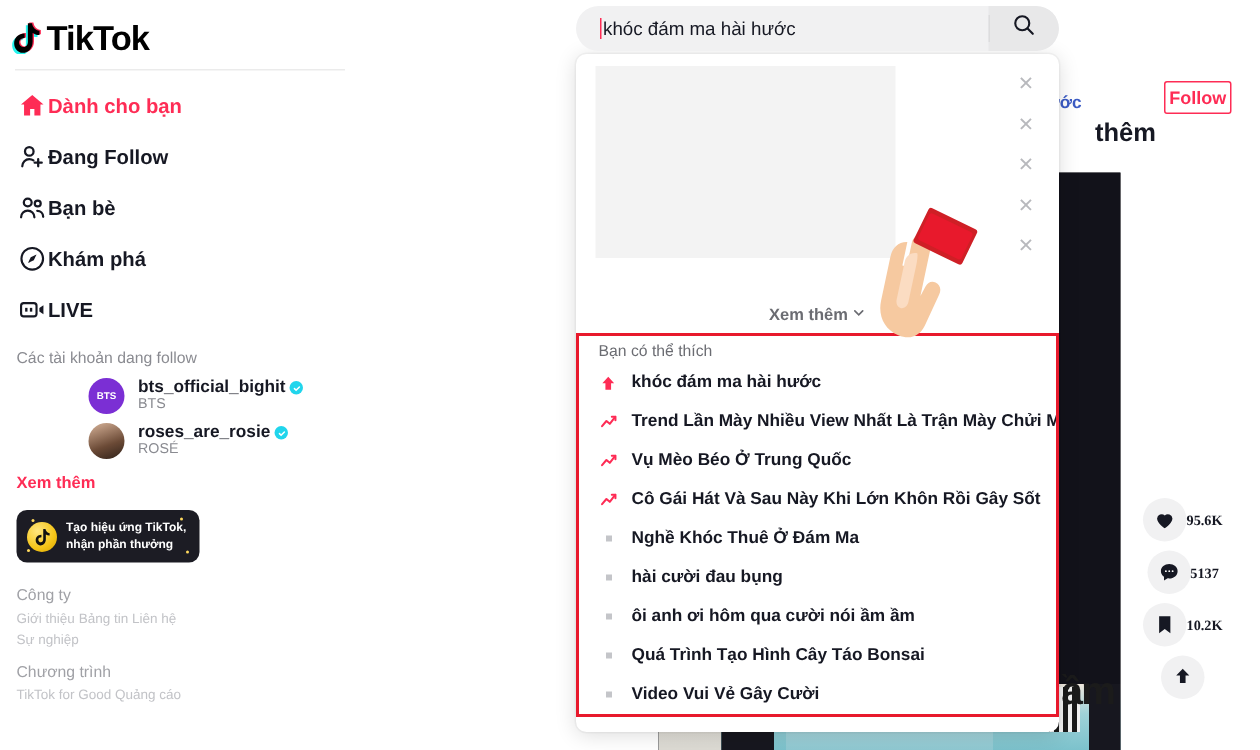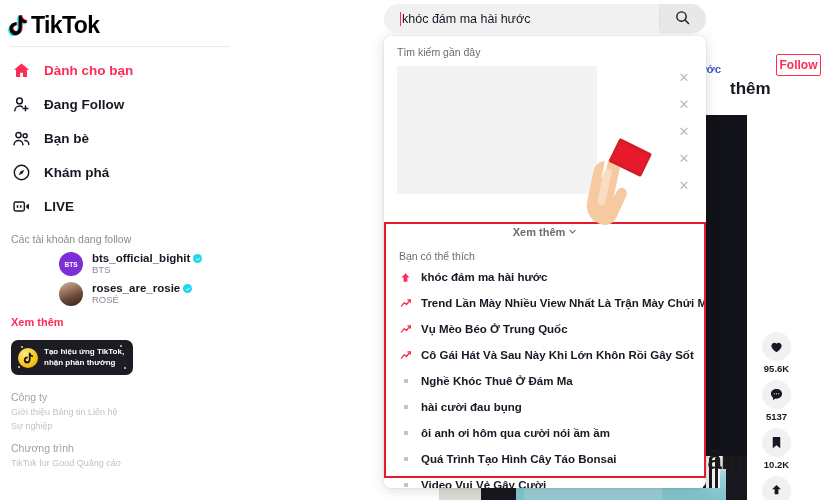--- a/index.html
+++ b/index.html
@@ -30,21 +30,20 @@
     font-size: 23px; font-weight: bold; color: #000;
     letter-spacing: -0.6px;
   }
   .sidebar-divider {
     height: 1px; background: #ebebeb; margin: 4px 10px 0 10px;
   }
 
   .nav { padding: 6px 0 0 0; }
   .nav-item {
     display: flex; align-items: center;
-    gap: 12px;
     height: 34px;
     padding-left: 11px;
     cursor: pointer;
     font-size: 13.5px;
     font-weight: bold;
     color: #161823;
   }
   .nav-item.active { color: #fe2c55; }
   .nav-ico { width: 21px; height: 21px; display: flex; align-items: center; justify-content: center; flex: 0 0 21px; }
   .avatar-ico {
@@ -174,21 +173,21 @@
     position: absolute; right: 4px; top: 330px;
     font-size: 26px; font-weight: bold; color: #1b1b1b;
     letter-spacing: -1px;
   }
 
   .actions {
     position: absolute; left: 522px; top: 332px;
     display: flex; flex-direction: column; align-items: center;
     gap: 2px;
   }
-  .action-item { display: flex; flex-direction: column; align-items: center; cursor: pointer; margin-bottom: 4px; }
+  .action-item { display: flex; flex-direction: row; align-items: center; cursor: pointer; margin-bottom: 4px; font-family: Liberation Serif, serif; }
   .action-circle {
     width: 29px; height: 29px; border-radius: 50%;
     background: #f1f1f2;
     display: flex; align-items: center; justify-content: center;
   }
   .action-count { font-size: 9.5px; color: #161823; font-weight: bold; margin-top: 2px; }
 
   
   .search-wrap {
     position: absolute; left: 384px; top: 4px;
@@ -494,21 +493,20 @@
             <circle cx="10.6" cy="10.6" r="6.6"></circle>
               <path d="M15.6 15.6 20.5 20.5"></path>
           </svg>
         </span>
       </div>
     </div>
   </div>
 
   <div class="panel">
 
-    <div class="panel-h">Tìm kiếm gần đây</div>
 
     <div class="recent-area">
       <div class="redact"></div>
       <div class="x-col">
         <div class="x-btn">✕</div>
         <div class="x-btn">✕</div>
         <div class="x-btn">✕</div>
         <div class="x-btn">✕</div>
         <div class="x-btn">✕</div>
       </div>

